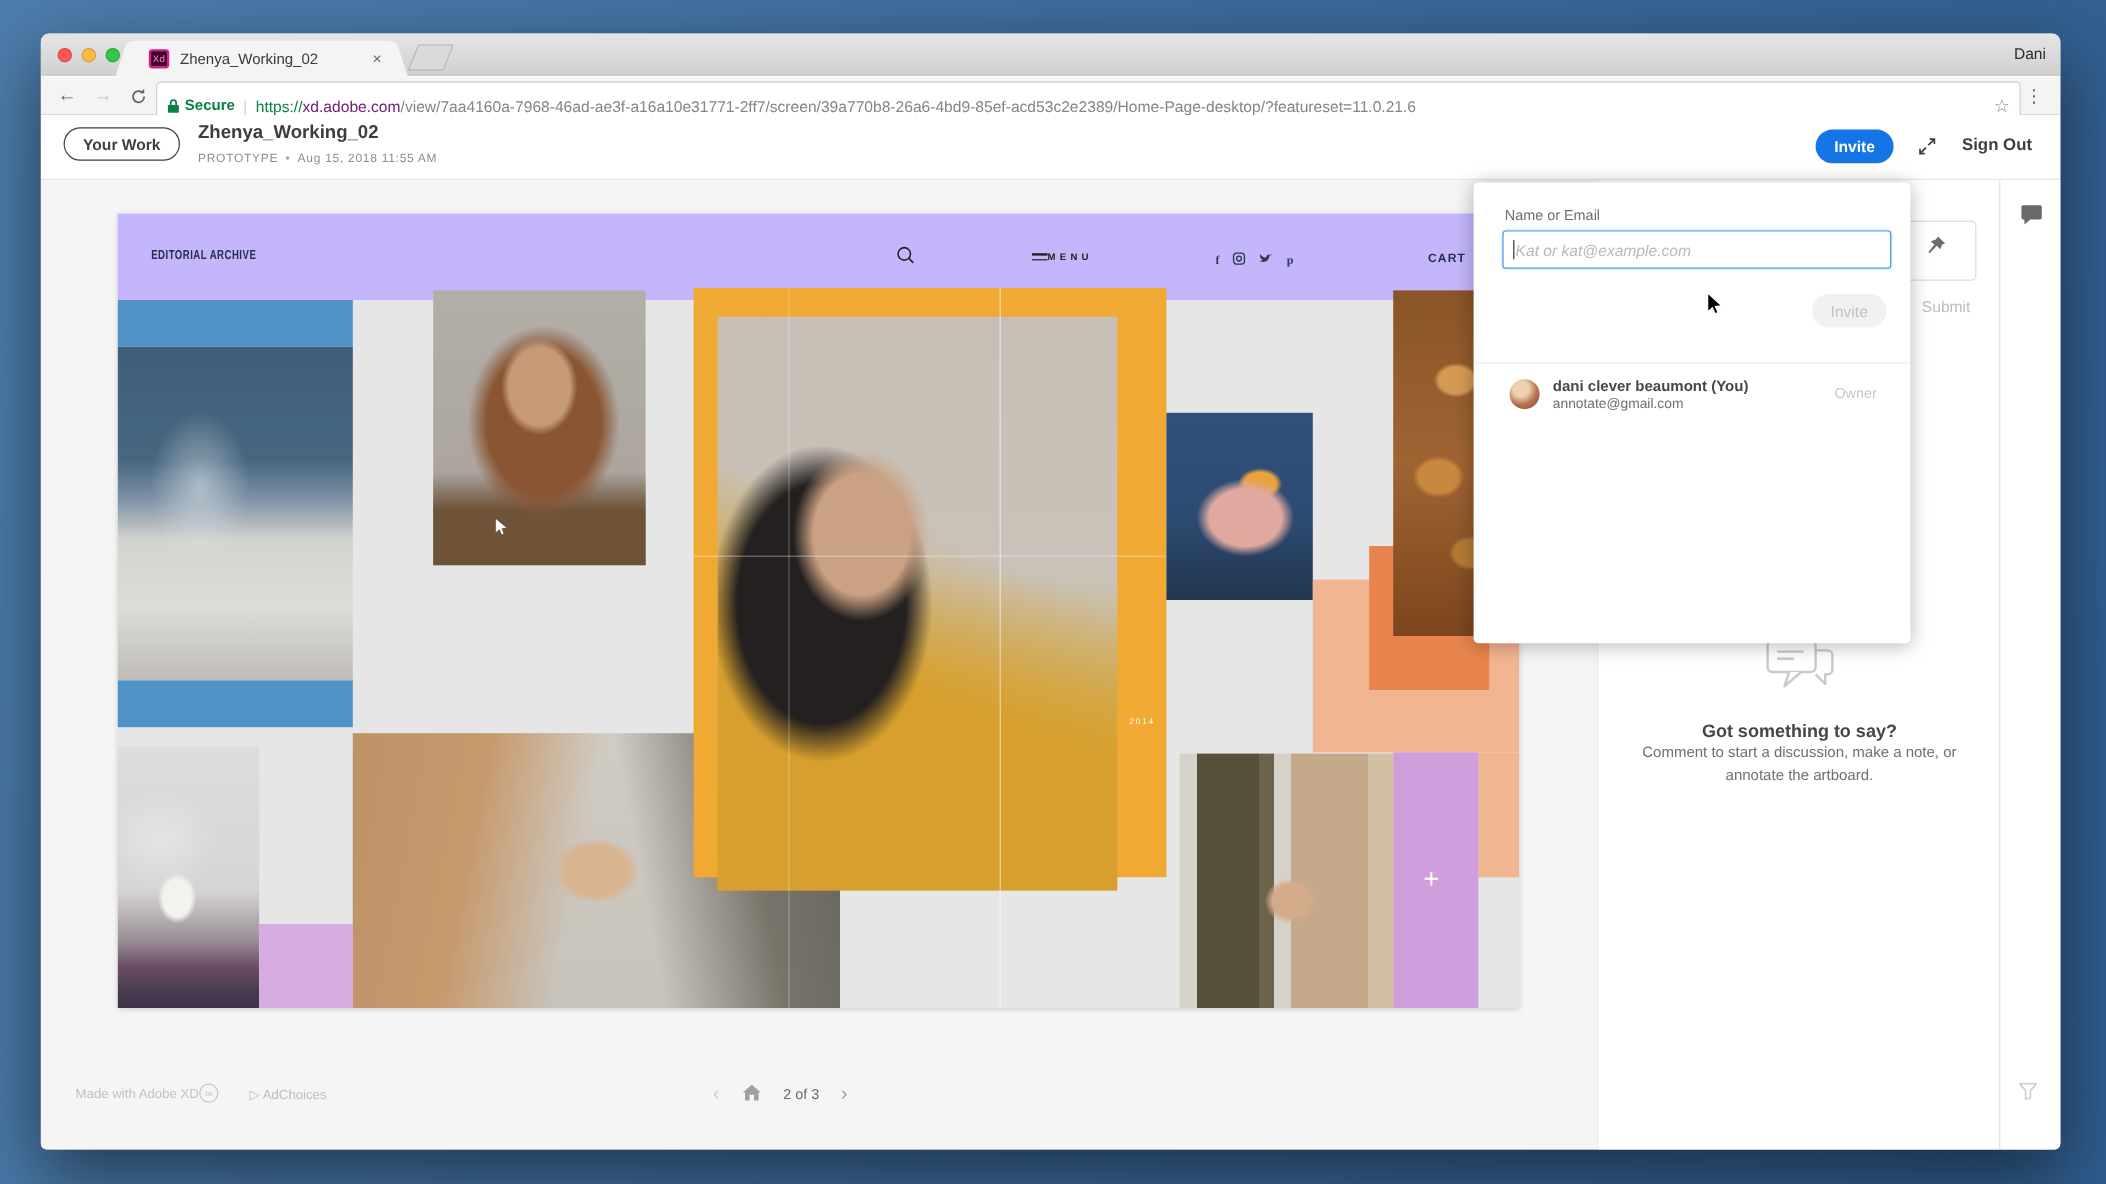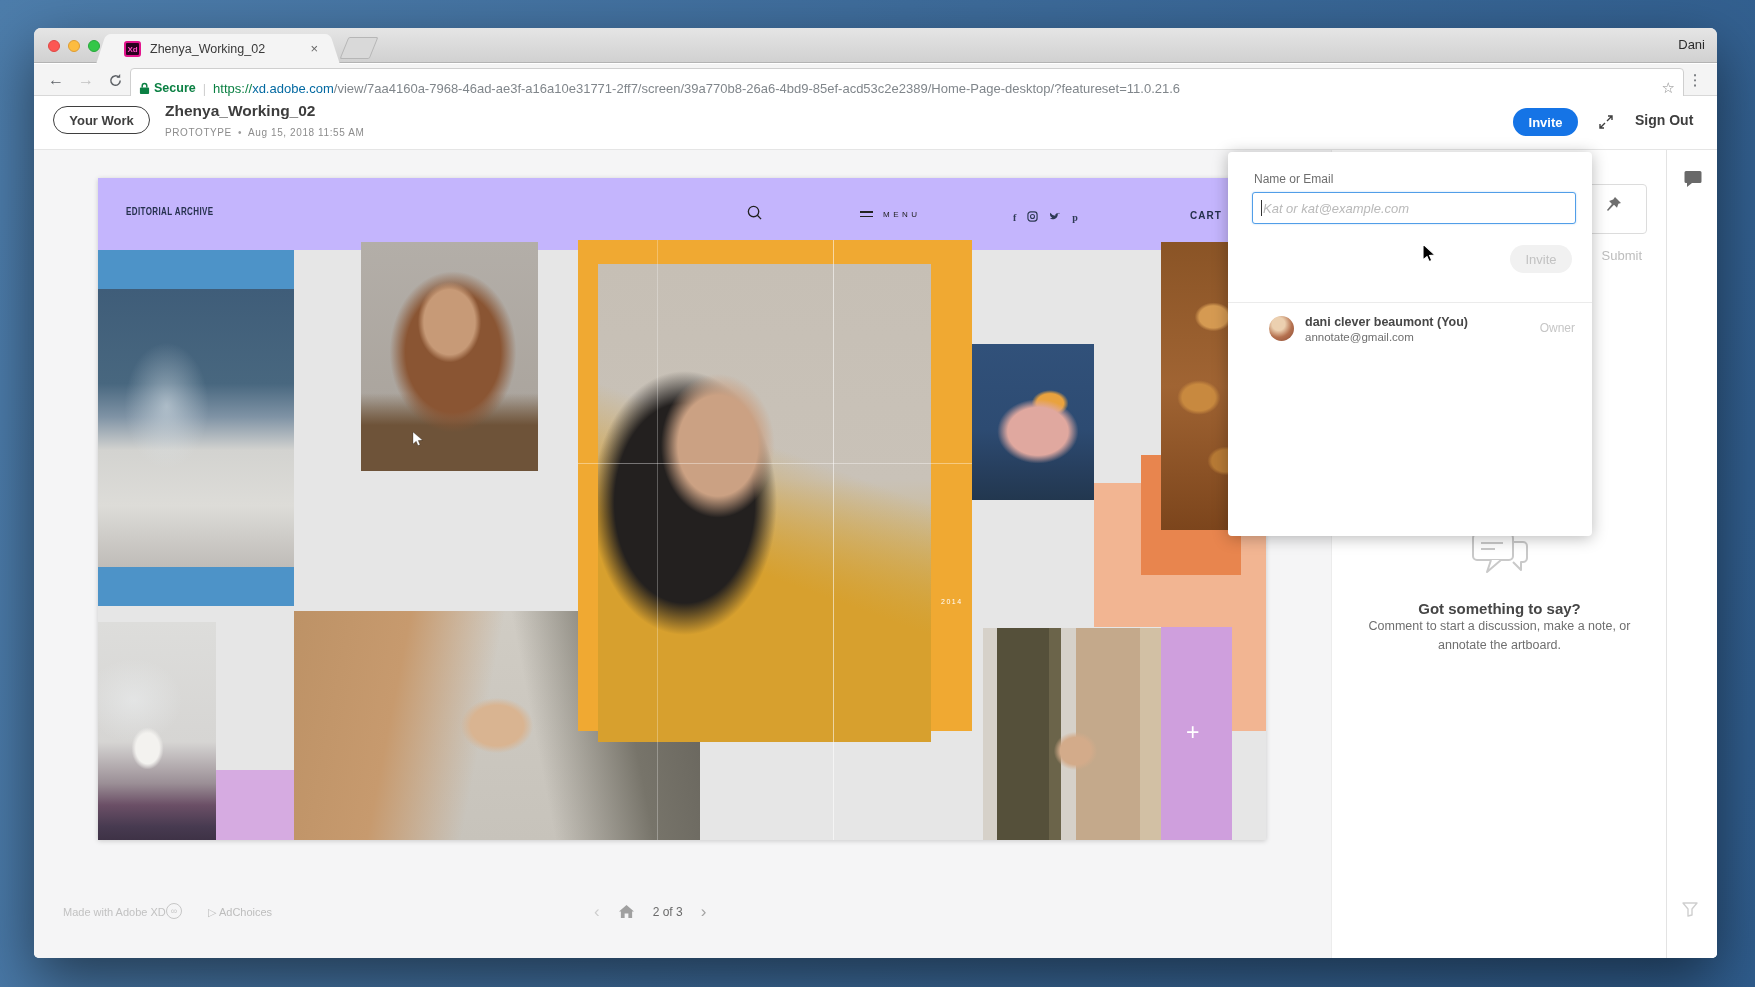--- a/index.html
+++ b/index.html
@@ -38,21 +38,21 @@
   .navbtn{position:absolute;top:4px;width:24px;height:24px;font-size:16px;color:#5f6368;
           display:flex;align-items:center;justify-content:center;}
   .navbtn.disabled{color:#c1c1c1;}
   .omnibox{position:absolute;left:96px;top:4px;width:1554px;height:40px;background:#fff;
            border:1px solid #cfcfcf;border-radius:4px;display:flex;align-items:center;
            padding:0 8px;overflow:hidden;white-space:nowrap;}
   .secure{color:#0b8043;font-size:12.5px;font-weight:600;margin:0 4px;}
   .url-sep{color:#d0d0d0;margin:0 7px 0 3px;font-size:13px;}
   .url{font-size:13px;color:#80868b;overflow:hidden;text-overflow:ellipsis;flex:1;}
   .url .scheme{color:#0b8043;}
-  .url .domain{color:#0369a1;}
+  .url .domain{color:#701a75;}
   .star{margin-left:auto;font-size:15px;color:#8a8a8a;}
   .dots{position:absolute;right:12px;top:4px;font-size:15px;color:#5f6368;width:20px;height:24px;
         display:flex;align-items:center;justify-content:center;}
 
   
   .vheader{position:absolute;left:0;top:68px;width:100%;height:54px;background:#fff;
            border-bottom:1px solid #e5e5e5;}
   .your-work{position:absolute;left:19px;top:10px;width:97px;height:28px;border:1.6px solid #3f3f3f;
              border-radius:15px;display:flex;align-items:center;justify-content:center;
              font-size:13px;font-weight:700;color:#3f3f3f;background:#fff;}
@@ -69,21 +69,21 @@
   .main{position:absolute;left:0;top:122px;width:1683px;height:808px;background:#f5f5f6;}
 
   
   .artboard{position:absolute;left:64px;top:28px;width:1168px;height:662px;background:#e6e6e6;
             box-shadow:0 1px 5px rgba(0,0,0,.18);overflow:hidden;}
   .p-nav{position:absolute;left:0;top:0;width:100%;height:72px;background:#c4b5fd;}
   .p-logo{position:absolute;left:28px;top:28px;font-size:8px;font-weight:700;letter-spacing:.4px;
           color:#25304d;transform:scaleY(1.35);transform-origin:left top;}
   .p-menu{position:absolute;left:762px;top:30px;display:flex;align-items:center;}
   .p-menu .bars i{display:block;width:13px;height:1.6px;background:#222;margin:3px 0;}
-  .p-menu .menu-word{margin-left:10px;font-size:8px;font-weight:400;letter-spacing:3.5px;color:#222;}
+  .p-menu .menu-word{font-size:8px;font-weight:700;letter-spacing:3.5px;color:#222;}
   .p-social{position:absolute;left:915px;top:30px;display:flex;gap:11px;align-items:center;color:#2e3a55;}
   .p-social .sg{font-size:10px;font-weight:700;font-family:"Liberation Serif",serif;}
   .p-cart{position:absolute;left:1092px;top:32px;font-size:10px;font-weight:700;letter-spacing:1px;color:#25304d;}
 
   .blk{position:absolute;}
   .guide{position:absolute;background:rgba(255,255,255,.55);}
   .year{position:absolute;color:#fff;font-size:7px;letter-spacing:1.5px;}
   .plusbtn{position:absolute;color:#fff;font-size:23px;font-weight:400;line-height:22px;}
 
   
@@ -121,21 +121,21 @@
   .pop-label{position:absolute;left:26px;top:20px;font-size:12px;color:#6e6e6e;}
   .pop-inputwrap{position:absolute;left:24px;top:40px;width:324px;height:32px;}
   .pop-input{width:100%;height:100%;border:1.6px solid #519ee8;border-radius:3px;padding:12px 10px;
              font-size:13px;color:#333;outline:none;box-shadow:0 0 2px rgba(81,158,232,.4);}
   .pop-input::placeholder{font-style:italic;color:#b9b9b9;}
   .pop-caret{position:absolute;left:9px;top:8px;width:1px;height:16px;background:#333;}
   .pop-invite{position:absolute;right:20px;top:93px;width:62px;height:28px;border-radius:14px;
               background:#f1f1f1;color:#c2c2c2;font-size:13px;display:flex;align-items:center;
               justify-content:center;}
   .pop-div{position:absolute;left:0;top:150px;width:100%;height:1px;background:#ebebeb;}
-  .person{position:absolute;left:11px;width:100%;height:48px;padding-left:22px;}
+  .person{position:absolute;left:0;width:100%;height:48px;padding-left:22px;}
   .avatar{position:absolute;left:30px;top:2px;width:25px;height:25px;border-radius:50%;overflow:hidden;}
   .p-name{position:absolute;left:66px;top:1px;font-size:12.5px;font-weight:700;color:#474747;}
   .p-mail{position:absolute;left:66px;top:17px;font-size:11.5px;color:#6f6f6f;}
   .p-role{position:absolute;right:28px;top:7px;font-size:12px;color:#c6c6c6;}
 
   .cursor{position:absolute;z-index:9;}
 </style>
 </head>
 <body>
 

